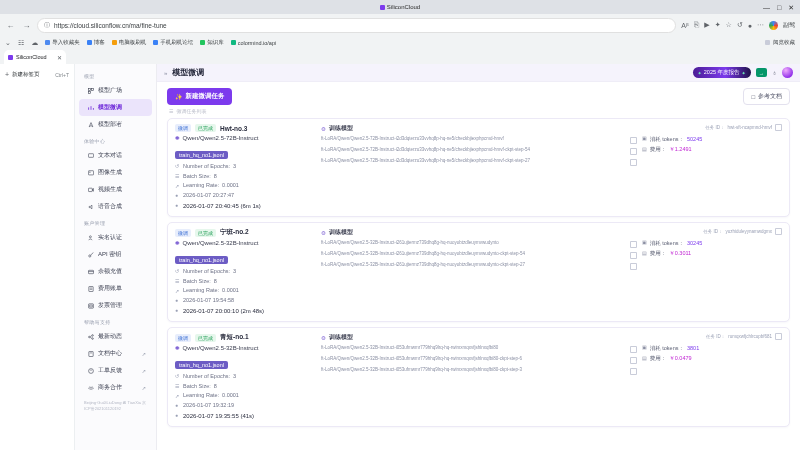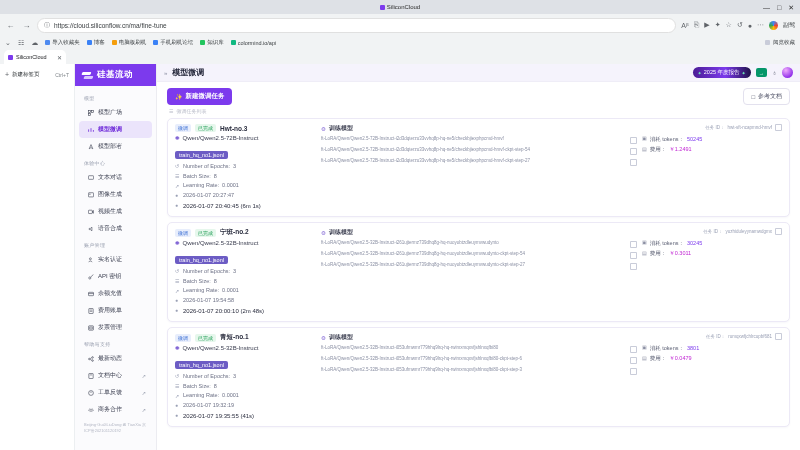--- a/index.html
+++ b/index.html
@@ -274,24 +274,20 @@
 
     <div class="leftpanel">
       <div class="lp-row">
         <span class="lp-plus">+</span>
         <span>新建标签页</span>
         <span class="lp-short">Ctrl+T</span>
       </div>
     </div>
 
     <div class="sidebar">
-      <div class="brand">
-        <span class="brand-mark"></span>
-        <span class="brand-text">硅基流动</span>
-      </div>
 
       <div class="nav">
 
         <div class="nav-group">模型</div>
         <div class="nav-item">
           <span class="nav-ic">
               <svg viewBox="0 0 10 10">
                 <rect x="0.7" y="0.7" width="3.4" height="3.4" fill="none" stroke="currentColor" stroke-width="1"></rect>
                 <rect x="5.9" y="0.7" width="3.4" height="3.4" fill="none" stroke="currentColor" stroke-width="1"></rect>
                 <rect x="0.7" y="5.9" width="3.4" height="3.4" fill="none" stroke="currentColor" stroke-width="1"></rect>

